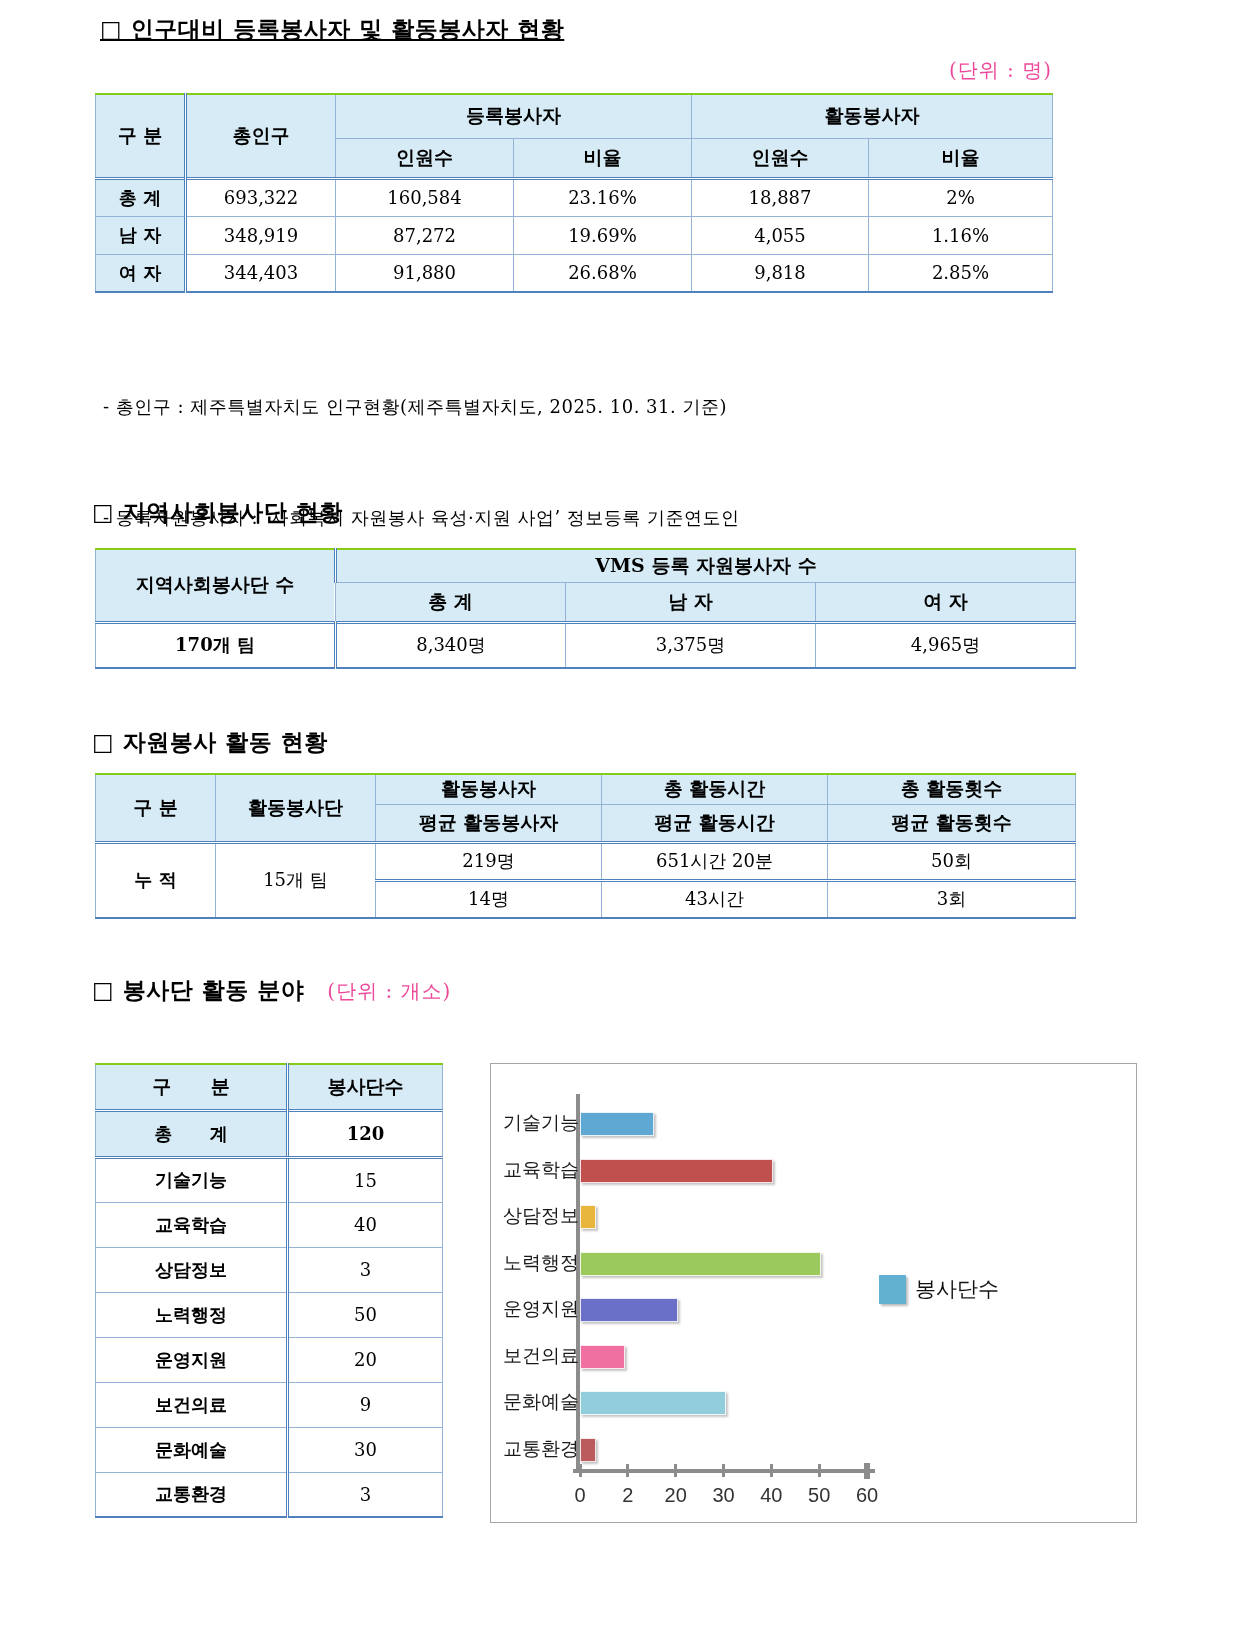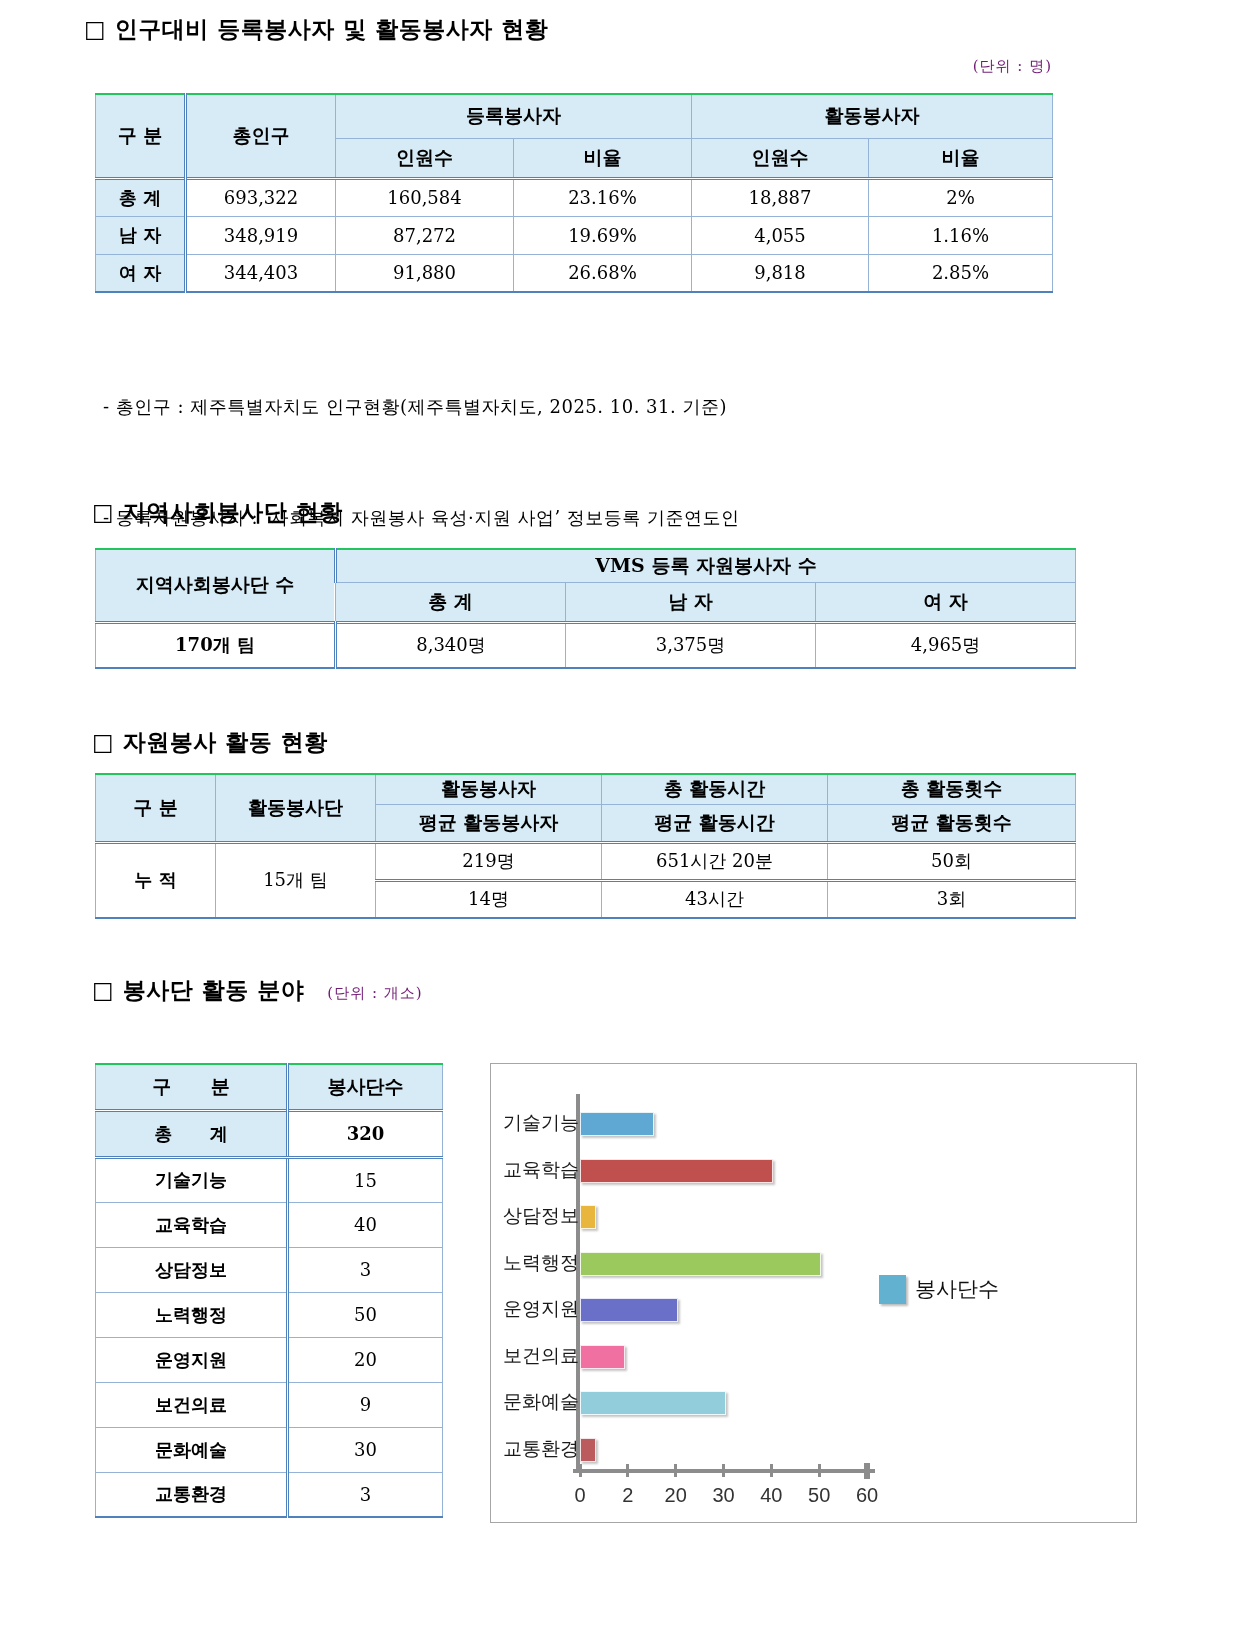--- a/index.html
+++ b/index.html
@@ -5,25 +5,25 @@
   html,body { margin:0; padding:0; }
   body {
     width:1241px; height:1645px; position:relative; background:#ffffff;
     font-family:"DejaVu Serif", serif; color:#000;
     overflow:hidden;
   }
   .abs { position:absolute; }
 
   
   .sec-title { font-size:23px; font-weight:bold; letter-spacing:0.5px; white-space:pre; }
-  .unit-note { font-size:15px; color:#701a75; letter-spacing:1px; }
+  .unit-note { font-size:20px; color:#ec4899; letter-spacing:1px; }
 
   
   table { border-collapse:collapse; table-layout:fixed; background:#fff;
-          border-top:2px solid #22c55e; border-bottom:2px solid #4f81bd; }
+          border-top:2px solid #84cc16; border-bottom:2px solid #4f81bd; }
   th, td { border:1px solid #95b3d7; text-align:center; vertical-align:middle; padding:0;
            font-size:18px; overflow:hidden; }
   th { background:#d6ebf5; font-weight:bold; font-size:19px; }
   thead { border-bottom:3px double #4f81bd; }
   .lbl-cell { background:#d6ebf5; font-weight:bold; }
   .bold { font-weight:bold; }
   .dbl-left { border-left:3px double #4f81bd; }
   .ws-pre { white-space:pre; }
   .avg-row td { border-top:3px double #4f81bd; }
   .total-row td { border-bottom:3px double #4f81bd; }
@@ -50,21 +50,21 @@
   .c-ticklabel { position:absolute; top:420px; width:44px; text-align:center;
                  font-family:"Liberation Sans", sans-serif; font-size:20px; color:#333; }
   #legendSwatch { position:absolute; left:388px; top:211px; width:27px; height:29px;
                   box-shadow:2px 2px 2px rgba(90,90,90,0.4); }
   #legendLabel { position:absolute; left:424px; top:208px; height:34px; display:flex; align-items:center;
                  font-family:"Liberation Sans", sans-serif; font-size:21px; color:#111; }
 </style>
 </head>
 <body>
 
-<div class="abs sec-title" style="left:84px; top:14px;">□ 인구대비 등록봉사자 및 활동봉사자 현황</div>
+<div class="abs sec-title" style="left:100px; top:14px;text-decoration:underline;">□ 인구대비 등록봉사자 및 활동봉사자 현황</div>
 
 <div class="abs unit-note" style="left:860px; top:57px; width:192px; text-align:right;">(단위 : 명)</div>
 
 <table class="abs" style="left:95px; top:93px; width:957px;">
   <colgroup>
     <col style="width:90px">
       <col style="width:150px">
       <col style="width:178px">
     <col style="width:178px">
       <col style="width:177px">
@@ -200,21 +200,21 @@
     </colgroup>
   <thead>
     <tr style="height:46px;">
       <th class="ws-pre">구      분</th>
       <th class="dbl-left">봉사단수</th>
     </tr>
   </thead>
   <tbody>
     <tr class="total-row" style="height:47px;">
       <td class="lbl-cell ws-pre">총      계</td>
-      <td class="dbl-left bold">320</td>
+      <td class="dbl-left bold">120</td>
     </tr>
     <tr style="height:45px;">
       <td class="bold">기술기능</td>
       <td class="dbl-left">15</td>
     </tr>
     <tr style="height:45px;">
       <td class="bold">교육학습</td>
       <td class="dbl-left">40</td>
     </tr>
     <tr style="height:45px;">

